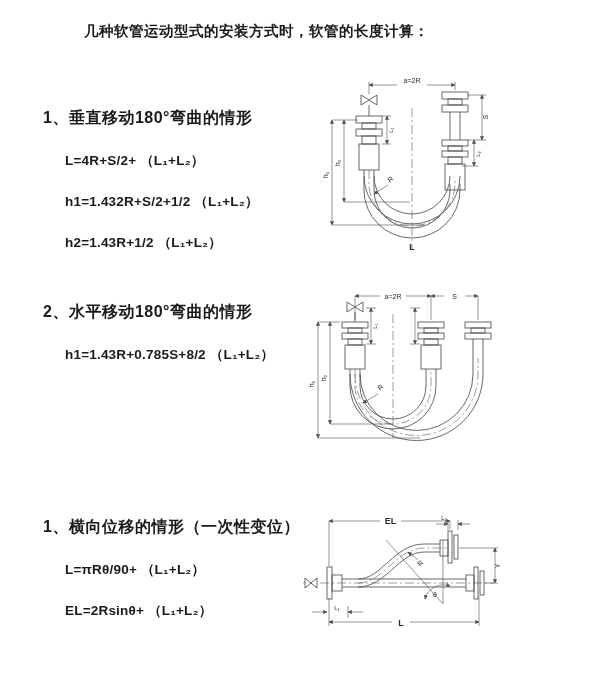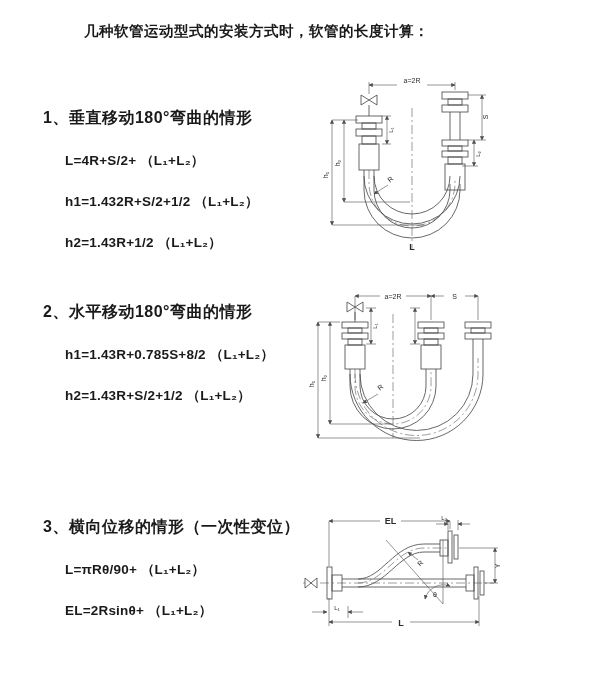--- a/index.html
+++ b/index.html
@@ -34,25 +34,24 @@
 <div class="sec" id="sec1">
   <div class="sec-heading">1、垂直移动180°弯曲的情形</div>
   <div class="formula">L=4R+S/2+ （L₁+L₂）</div>
   <div class="formula">h1=1.432R+S/2+1/2 （L₁+L₂）</div>
   <div class="formula">h2=1.43R+1/2 （L₁+L₂）</div>
 </div>
 
 <div class="sec" id="sec2">
   <div class="sec-heading">2、水平移动180°弯曲的情形</div>
   <div class="formula">h1=1.43R+0.785S+8/2 （L₁+L₂）</div>
-  <div class="formula">h2=1.43R+S/2+1/2 （L₁+L₂）</div>
 </div>
 
 <div class="sec" id="sec3">
-  <div class="sec-heading">3、横向位移的情形（一次性变位）</div>
+  <div class="sec-heading">1、横向位移的情形（一次性变位）</div>
   <div class="formula">L=πRθ/90+ （L₁+L₂）</div>
   <div class="formula">EL=2Rsinθ+ （L₁+L₂）</div>
 </div>
 
 <div class="diag" id="d1">
 <svg viewBox="0 0 278 192" width="278" height="192">
   <defs>
     <marker id="a1" viewBox="0 0 10 10" refX="9" refY="5" markerWidth="7" markerHeight="7" orient="auto-start-reverse">
       <path d="M0,0 L10,5 L0,10 z" fill="#4d4d4d"></path>
     </marker>

